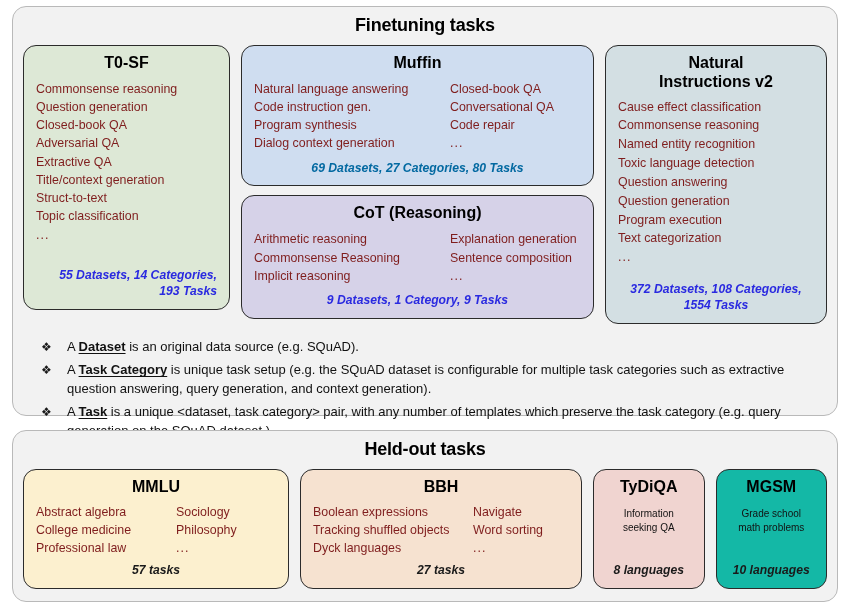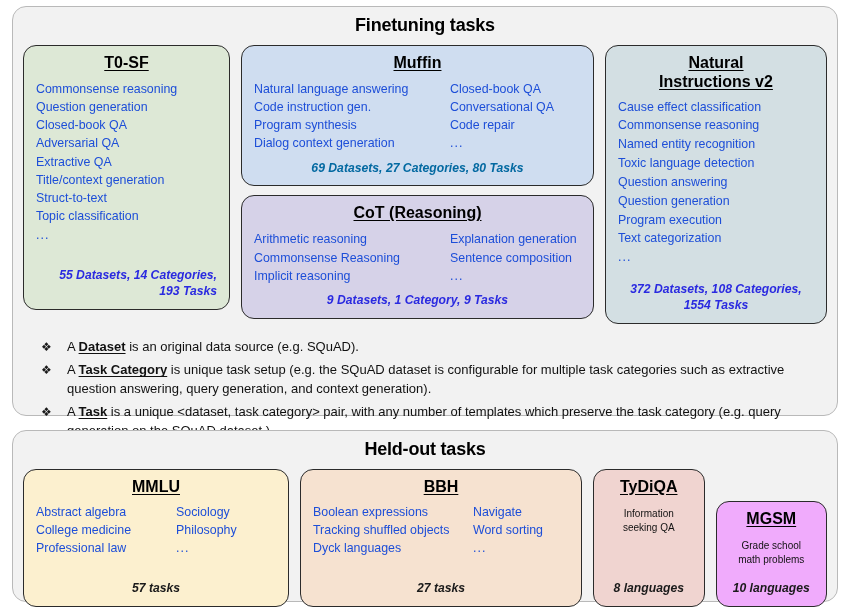--- a/index.html
+++ b/index.html
@@ -69,35 +69,34 @@
     border: 1.4px solid #2b2b2b;
     border-radius: 13px;
     box-sizing: border-box;
     padding: 8px 12px 9px 12px;
     position: relative;
   }
   .card-title {
     text-align: center;
     font-size: 16px;
     font-weight: bold;
-    text-decoration: underline;
     text-underline-offset: 2px;
     line-height: 1.18;
     margin-bottom: 7px;
     color: #000;
   }
   .card-title.two-line { margin-bottom: 6px; }
 
   .item-list {
     list-style: none;
     margin: 0;
     padding: 0;
     font-size: 12.4px;
     line-height: 1.47;
-    color: #1d4ed8;
+    color: #7f1d1d;
   }
   .item-list li { white-space: nowrap; }
   .item-list li.ellipsis { letter-spacing: 1px; }
 
   .two-col {
     display: flex;
   }
   .two-col .item-list:first-child { flex: 0 0 196px; }
 
   .stat {
@@ -324,21 +323,21 @@
 
       <div class="card card-small card-tydiqa" id="card-tydiqa" style="background: rgb(240, 212, 208);">
         <div class="card-title">TyDiQA</div>
         <div class="centered-desc">
           <span>Information</span><br>
           <span>seeking QA</span>
         </div>
         <div class="stat" style="color: rgb(26, 26, 26);">8 languages</div>
       </div>
 
-      <div class="card card-small card-mgsm" id="card-mgsm" style="background: #f0abfc; margin-top: 32px;">
+      <div class="card card-small card-mgsm" id="card-mgsm" style="background: #14b8a6;">
         <div class="card-title">MGSM</div>
         <div class="centered-desc">
           <span>Grade school</span><br>
           <span>math problems</span>
         </div>
         <div class="stat" style="color: rgb(26, 26, 26);">10 languages</div>
       </div>
 
     </div>
   </section>

